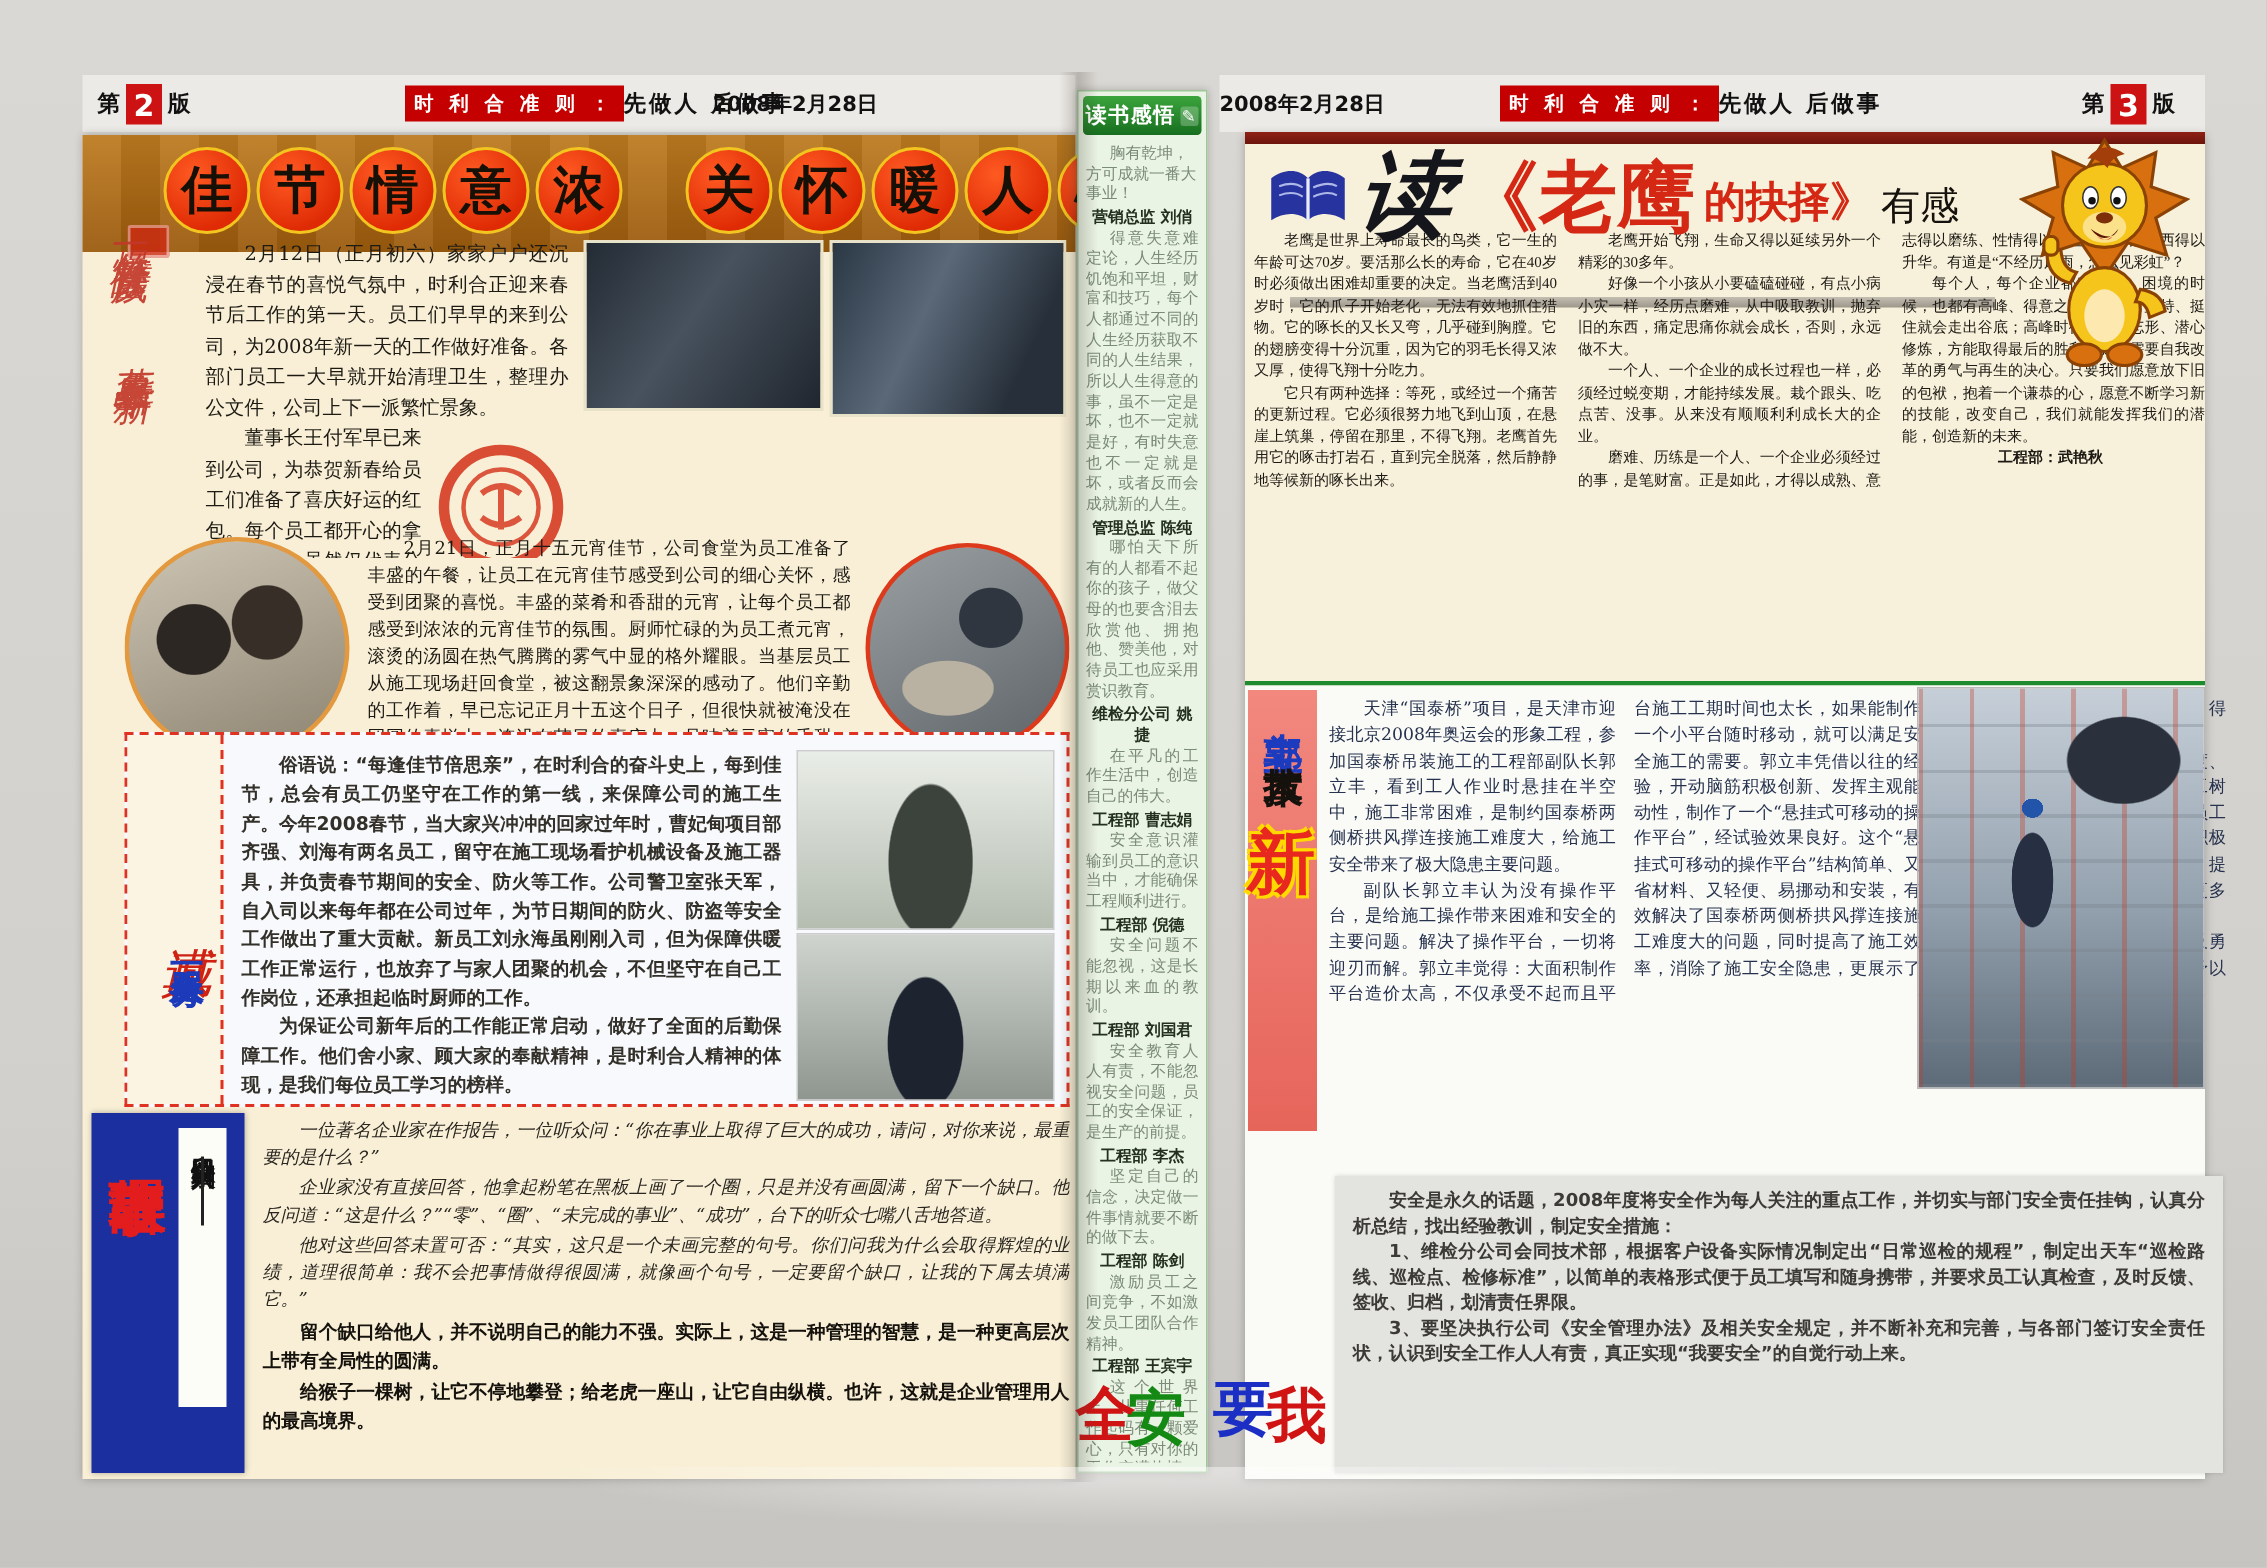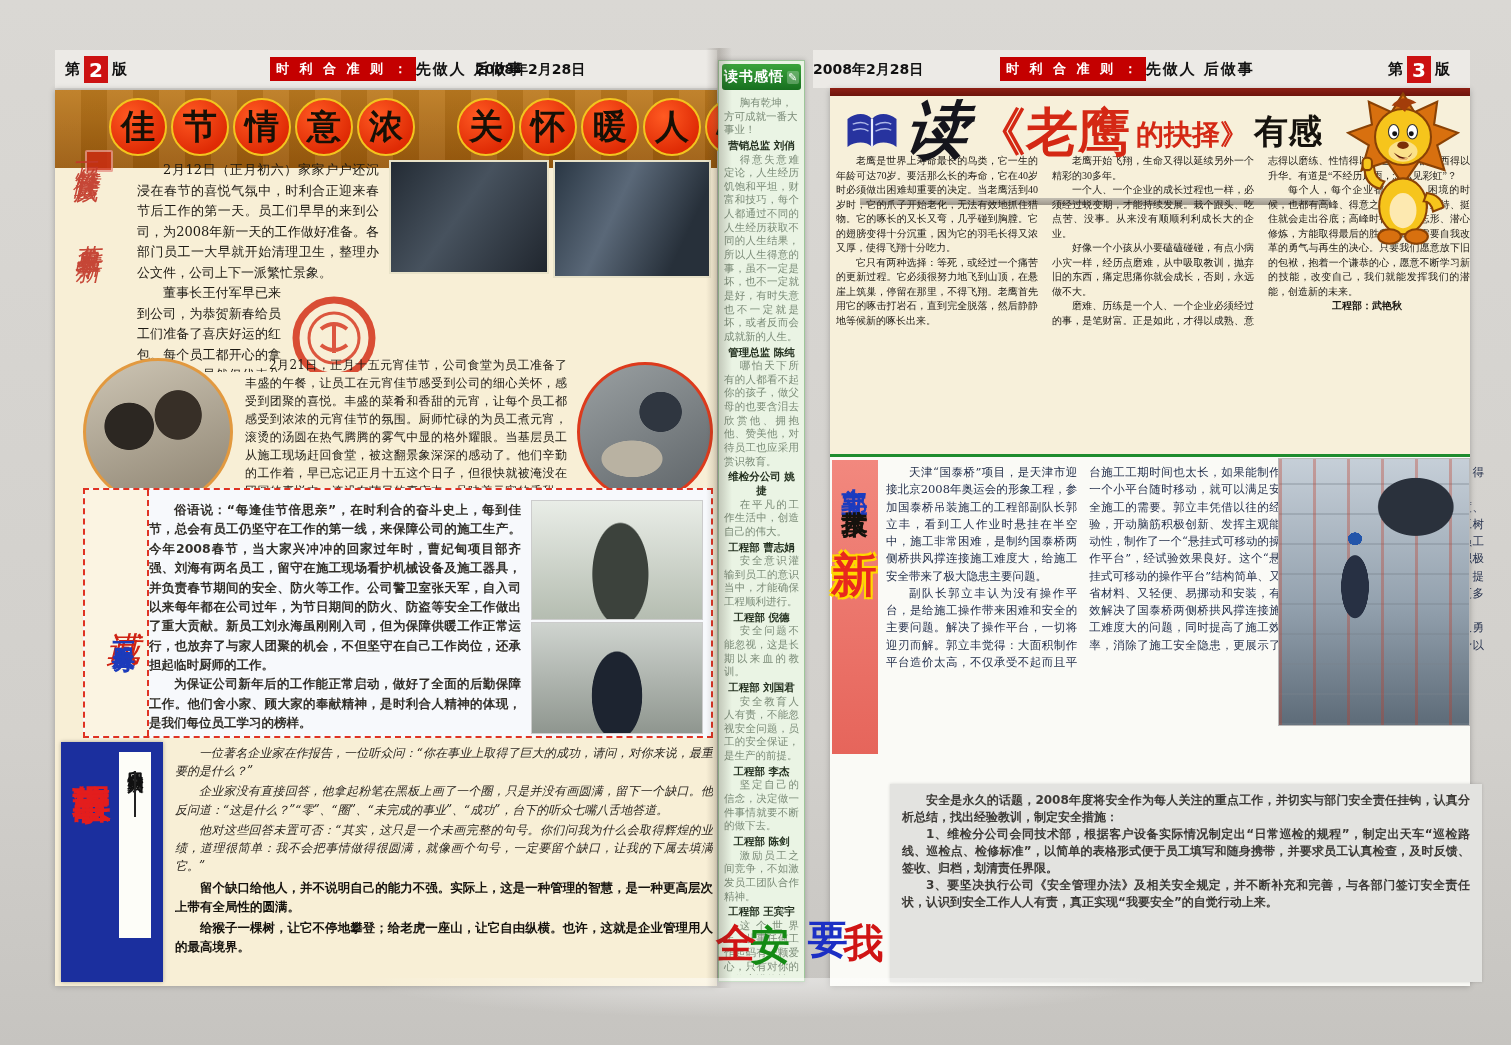--- a/index.html
+++ b/index.html
@@ -39,21 +39,21 @@
   .article2{left:28px;top:306px;width:630px;height:150px;overflow:hidden;font-family:"DejaVu Serif",serif;font-size:12px;line-height:1.5;color:#1d1a14;}
   .article2 p{margin:0;text-indent:2em;text-align:justify;}
   .circle-photo{width:150px;height:148px;border-radius:50%;float:left;margin:2px 12px 2px 0;border:3px solid #e2993f;box-sizing:border-box;
     background:radial-gradient(42px 40px at 30% 46%,#2c2722 58%,rgba(0,0,0,0) 60%),radial-gradient(40px 42px at 64% 38%,#372f27 58%,rgba(0,0,0,0) 60%),linear-gradient(160deg,#cdc5b4,#8d8371);}
   .circle-photo2{width:136px;height:140px;border-radius:50%;float:right;margin:6px 0 2px 10px;border:3px solid #dd3a1c;box-sizing:border-box;
     background:radial-gradient(36px 34px at 62% 35%,#2f3640 58%,rgba(0,0,0,0) 60%),radial-gradient(50px 30px at 40% 70%,#b9b2a2 60%,rgba(0,0,0,0) 62%),linear-gradient(150deg,#9aa0a2,#5e6468);}
   .service-box{left:28px;top:438px;width:630px;height:250px;background:#f7f9fc;border:2px dashed #df3222;box-sizing:border-box;display:flex;}
   .service-label{width:62px;padding-top:8px;display:flex;justify-content:center;border-right:2px dashed #df3222;background:#fbf4e2;}
   .service-label .red{color:#cf2213;font-size:34px;font-family:"DejaVu Serif",serif;font-style:italic;}
   .service-label .blue{color:#1c3bbb;font-size:23px;font-weight:bold;margin-top:6px;}
-  .service-text{flex:1;padding:10px 8px 6px 0;font-size:12.5px;line-height:1.55;color:#33302a;font-weight:bold;overflow:hidden;}
+  .service-text{flex:1;padding:10px 8px 6px 12px;font-size:12.5px;line-height:1.55;color:#33302a;font-weight:bold;overflow:hidden;}
   .service-text p{margin:0;text-indent:2em;text-align:justify;}
   .sphotos{float:right;width:172px;margin:0 0 4px 10px;}
   .ph-cook{width:172px;height:120px;background:radial-gradient(46px 84px at 52% 62%,#3c423c 60%,rgba(0,0,0,0) 62%),linear-gradient(180deg,#e9ede7,#b5bdb1);border:1px solid #ccc;box-sizing:border-box;}
   .ph-guard{width:172px;height:112px;margin-top:2px;background:radial-gradient(40px 70px at 50% 66%,#1d2430 62%,rgba(0,0,0,0) 64%),linear-gradient(180deg,#cfd4cf,#8f968f);border:1px solid #ccc;box-sizing:border-box;}
   .mgmt-blue{left:6px;top:692px;width:102px;height:240px;background:#1b2f9e;box-shadow:0 0 4px rgba(0,0,0,.3);}
   .mgmt-title{left:8px;top:14px;color:#e31d1d;font-size:38px;font-weight:800;line-height:1.15;}
   .mgmt-inset{left:58px;top:10px;width:32px;height:186px;background:#fdfdf8;display:flex;flex-direction:column;align-items:center;padding-top:6px;box-sizing:border-box;}
   .mgmt-sub{font-size:16px;font-weight:bold;color:#111;letter-spacing:1px;}
   .mgmt-dash{width:0;height:46px;border-left:2px solid #222;margin-top:6px;}
   .story-text{left:120px;top:694px;width:538px;height:238px;overflow:hidden;font-size:12px;line-height:1.52;color:#2a2620;}
@@ -70,21 +70,21 @@
   .rc-head{height:26px;margin:3px;background:linear-gradient(180deg,#3ba43c,#176f1f);border-radius:3px;color:#fff;font-weight:bold;font-size:14px;letter-spacing:1px;display:flex;align-items:center;justify-content:center;gap:3px;}
   .rc-icon{font-size:11px;background:rgba(255,255,255,.25);border-radius:2px;padding:0 1px;}
   .rc-body{padding:3px 5px;font-size:10.5px;line-height:1.3;color:#7b8b78;height:876px;overflow:hidden;}
   .rc-intro{text-indent:1.5em;margin:0 0 2px;}
   .rc-name{text-align:center;font-weight:bold;color:#23301f;margin-top:2px;}
   .rc-text{text-indent:1.5em;text-align:justify;}
   .eagle-title{left:126px;top:52px;display:flex;align-items:flex-end;gap:6px;z-index:3;}
   .et-lead{font-family:"DejaVu Serif",serif;font-weight:bold;font-style:italic;font-size:62px;line-height:.9;color:#15151c;transform:skewX(-6deg);}
   .et-main{font-family:"DejaVu Serif",serif;font-weight:800;font-size:52px;line-height:1;color:#d42814;}
   .et-sub{font-weight:800;font-size:28px;color:#d42814;padding-bottom:4px;}
-  .et-tail{font-weight:700;font-size:34px;color:#15120d;padding-bottom:3px;}
+  .et-tail{font-weight:400;font-size:26px;color:#15120d;padding-bottom:3px;}
   .et-underbar{left:142px;top:148px;width:470px;height:7px;background:linear-gradient(180deg,#c3beb2,#9d978a);z-index:1;}
   .eagle-text{left:118px;top:104px;width:634px;height:300px;column-count:3;column-gap:14px;font-family:Liberation Serif, serif;font-size:10px;line-height:1.45;color:#1c1914;overflow:hidden;z-index:2;}
   .eagle-text p{margin:0;text-indent:2em;text-align:justify;}
   .eagle-text p.byline{text-align:center;font-weight:bold;text-indent:0;padding-right:4px;}
   .lion{left:628px;top:38px;width:114px;height:160px;z-index:4;}
   .green-line{left:112px;top:404px;width:640px;height:3px;background:#1e8c2e;}
   .guo-white{left:112px;top:407px;width:640px;height:529px;background:#fafaf6;}
   .pink-bar{left:114px;top:410px;width:46px;height:294px;background:linear-gradient(180deg,#f2887e,#e6655b);display:flex;justify-content:center;padding-top:8px;box-sizing:border-box;}
   .pink-bar .tb{color:#1c3bbf;font-weight:800;font-size:26px;}
   .pink-bar .tk{color:#15120d;font-weight:800;font-size:26px;margin-top:4px;}
@@ -292,22 +292,22 @@
         <path d="M78 100 q14 2 16 14 l-10 4 q-2 -10 -9 -10z" fill="#f6c51c" stroke="#8a4205" stroke-width="2"></path>
         <ellipse cx="42" cy="142" rx="11" ry="7" fill="#d8700f" stroke="#8a4205" stroke-width="2"></ellipse>
         <ellipse cx="68" cy="142" rx="11" ry="7" fill="#d8700f" stroke="#8a4205" stroke-width="2"></ellipse>
       </svg>
     </div>
 
     <div class="abs eagle-text">
       <p>老鹰是世界上寿命最长的鸟类，它一生的年龄可达70岁。要活那么长的寿命，它在40岁时必须做出困难却重要的决定。当老鹰活到40岁时，它的爪子开始老化，无法有效地抓住猎物。它的啄长的又长又弯，几乎碰到胸膛。它的翅膀变得十分沉重，因为它的羽毛长得又浓又厚，使得飞翔十分吃力。</p>
       <p>它只有两种选择：等死，或经过一个痛苦的更新过程。它必须很努力地飞到山顶，在悬崖上筑巢，停留在那里，不得飞翔。老鹰首先用它的啄击打岩石，直到完全脱落，然后静静地等候新的啄长出来。</p>
       <p>老鹰开始飞翔，生命又得以延续另外一个精彩的30多年。</p>
+      <p>好像一个小孩从小要磕磕碰碰，有点小病小灾一样，经历点磨难，从中吸取教训，抛弃旧的东西，痛定思痛你就会成长，否则，永远做不大。</p>
       <p>一个人、一个企业的成长过程也一样，必须经过蜕变期，才能持续发展。栽个跟头、吃点苦、没事。从来没有顺顺利利成长大的企业。</p>
-      <p>好像一个小孩从小要磕磕碰碰，有点小病小灾一样，经历点磨难，从中吸取教训，抛弃旧的东西，痛定思痛你就会成长，否则，永远做不大。</p>
       <p>磨难、历练是一个人、一个企业必须经过的事，是笔财富。正是如此，才得以成熟、意志得以磨练、性情得以锻造，所有的东西得以升华。有道是“不经历风雨，怎么见彩虹”？</p>
       <p>每个人，每个企业都有低谷、困境的时候，也都有高峰、得意之时。低谷时坚持、挺住就会走出谷底；高峰时得意而不忘形、潜心修炼，方能取得最后的胜利。我们需要自我改革的勇气与再生的决心。只要我们愿意放下旧的包袱，抱着一个谦恭的心，愿意不断学习新的技能，改变自己，我们就能发挥我们的潜能，创造新的未来。</p>
       <p class="byline">工程部：武艳秋</p>
     </div>
 
     <div class="abs green-line"></div>
     <div class="abs guo-white"></div>
 
     <div class="abs pink-bar">
       <span class="v">

